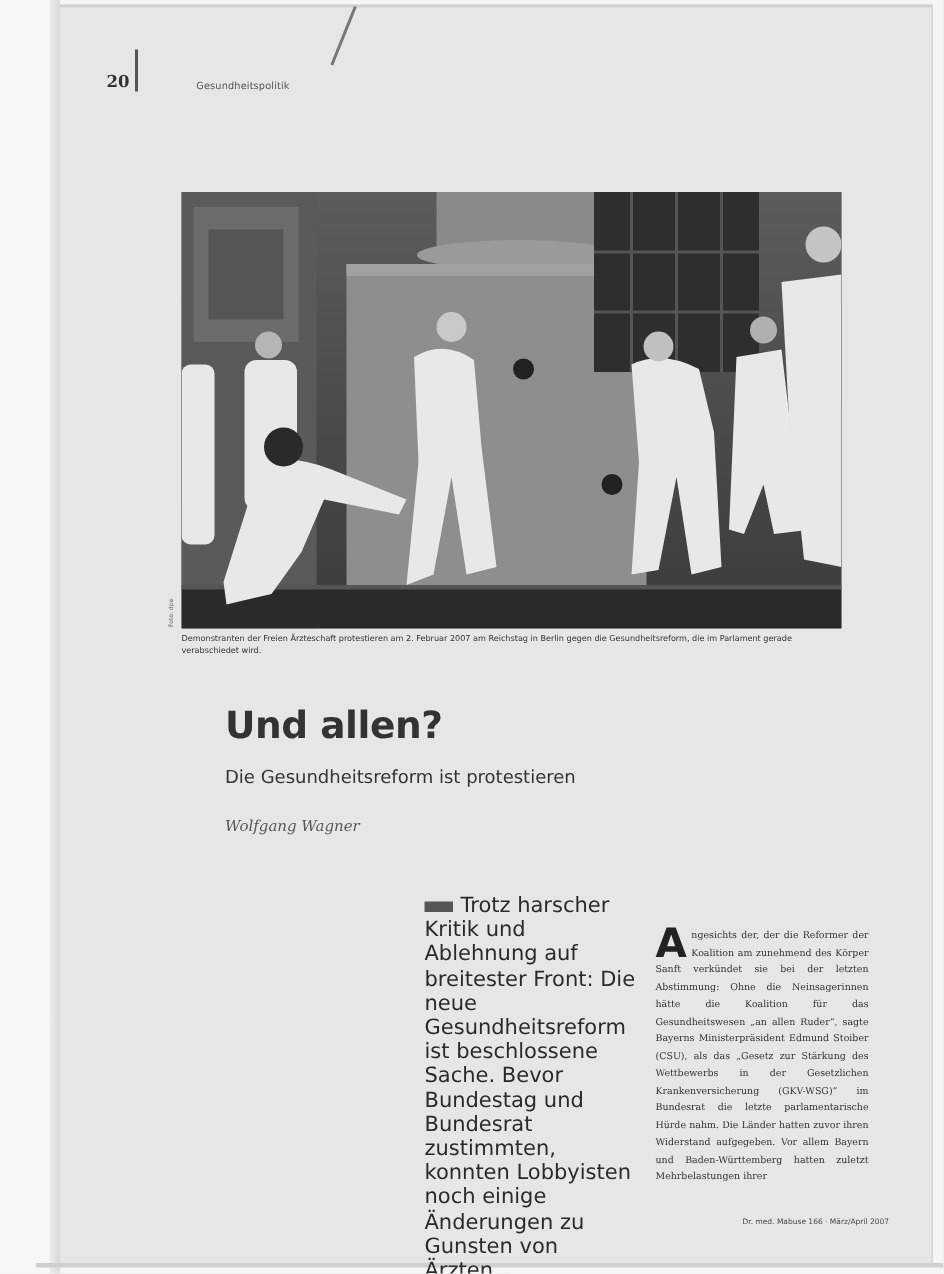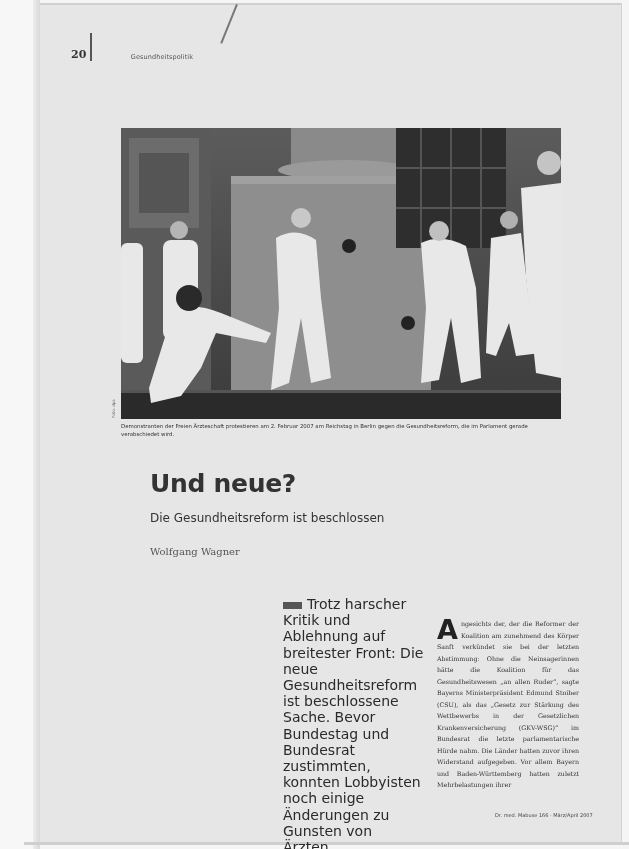--- a/index.html
+++ b/index.html
@@ -56,21 +56,21 @@
   .title {
     position: absolute; left: 150px; top: 469px;
     font-size: 25px; font-weight: bold; color: #333; letter-spacing: -0.3px;
   }
   .subtitle {
     position: absolute; left: 150px; top: 511px;
     font-size: 12px; color: #333;
   }
   .author {
     position: absolute; left: 150px; top: 546px;
-    font-family: "DejaVu Serif", serif; font-size: 10px; color: #555;
+    font-family: "DejaVu Serif", serif; font-style: italic; font-size: 10px; color: #555;
   }
 
   .lead {
     position: absolute; left: 283px; top: 596px; width: 143px;
     font-size: 14px; line-height: 16.2px; color: #2a2a2a;
   }
   .lead-bar {
     display: inline-block; width: 19px; height: 7px; background: #555;
     margin-right: 5px; vertical-align: 0px;
   }
@@ -149,22 +149,22 @@
     </g>
 
     <circle cx="228" cy="118" r="7" fill="#222"></circle>
     <circle cx="287" cy="195" r="7" fill="#222"></circle>
   </svg>
 </div>
 <div class="photo-credit">Foto: dpa</div>
 
 <div class="caption">Demonstranten der Freien Ärzteschaft protestieren am 2. Februar 2007 am Reichstag in Berlin gegen die Gesundheitsreform, die im Parlament gerade verabschiedet wird.</div>
 
-<div class="title">Und neue?</div>
-<div class="subtitle">Die Gesundheitsreform ist beschlossen</div>
+<div class="title">Und allen?</div>
+<div class="subtitle">Die Gesundheitsreform ist protestieren</div>
 <div class="author">Wolfgang Wagner</div>
 
 <div class="lead">
   <span class="lead-bar"></span><span>Trotz harscher Kritik und Ablehnung auf breitester Front: Die neue Gesundheitsreform ist beschlossene Sache. Bevor Bundestag und Bundesrat zustimmten, konnten Lobbyisten noch einige Änderungen zu Gunsten von Ärzten, Krankenhäusern und Rettungsdiensten durchsetzen. Das Kernstück, der Gesundheitsfonds, kommt 2009.</span>
 </div>
 
 <div class="body-col">
   <span class="dropcap">A</span><span>ngesichts der, der die Reformer der Koalition am zunehmend des Körper Sanft verkündet sie bei der letzten Abstimmung: Ohne die Neinsagerinnen hätte die Koalition für das Gesundheitswesen „an allen Ruder“, sagte Bayerns Ministerpräsident Edmund Stoiber (CSU), als das „Gesetz zur Stärkung des Wettbewerbs in der Gesetzlichen Krankenversicherung (GKV-WSG)“ im Bundesrat die letzte parlamentarische Hürde nahm. Die Länder hatten zuvor ihren Widerstand aufgegeben. Vor allem Bayern und Baden-Württemberg hatten zuletzt Mehrbelastungen ihrer</span>
 </div>
 

